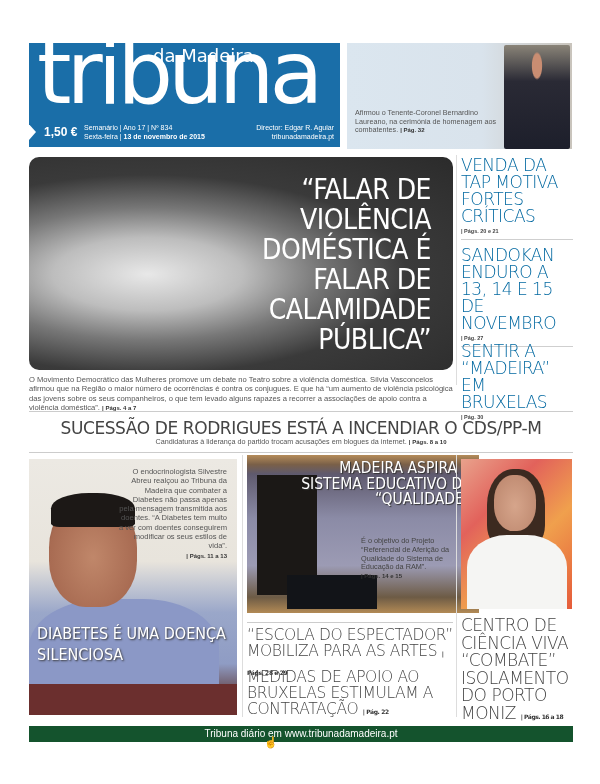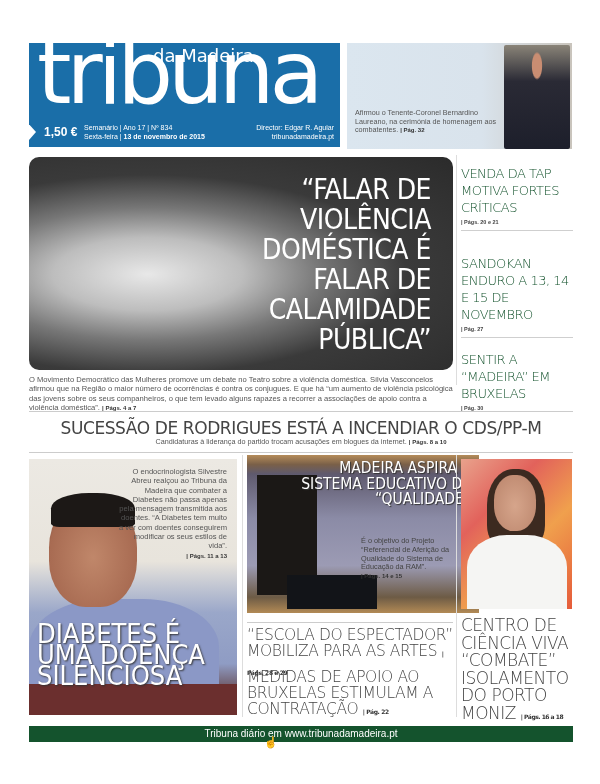--- a/index.html
+++ b/index.html
@@ -19,36 +19,36 @@
   #trauma-photo{position:absolute;right:2px;top:2px;width:66px;height:104px;background:radial-gradient(ellipse at 50% 20%,#c98d72 0 10%,transparent 12%),linear-gradient(180deg,#8a8478 0%,#2a2a35 35%,#1d1f2b 100%);border-radius:2px;}
   #trauma-title{position:absolute;left:8px;top:5px;width:150px;font-size:15.5px;line-height:15px;color:#444;font-family:"DejaVu Sans",sans-serif;font-weight:200;}
   #trauma-body{position:absolute;left:8px;top:66px;width:150px;font-size:7.2px;line-height:8.5px;color:#555;}
   .pg{font-weight:bold;font-size:6px;color:#333;}
   
   #hero{left:29px;top:157px;width:424px;height:213px;background:radial-gradient(ellipse at 28% 55%,#e8e8e8 0%,#bdbdbd 22%,#777 40%,#3a3a3a 60%,#2b2b2b 100%);overflow:hidden;border-radius:10px;}
   #hero-quote{position:absolute;right:22px;top:18px;width:240px;text-align:right;font-family:"DejaVu Sans Condensed","DejaVu Sans",sans-serif;font-size:28px;line-height:30px;color:#fff;font-weight:normal;letter-spacing:-0.5px;}
   #hero-caption{left:29px;top:375px;width:424px;font-size:7.6px;line-height:9.3px;color:#555;}
   
   .side-item{position:absolute;left:461px;width:112px;border-bottom:1px solid #cfcfcf;}
-  .side-title{font-family:"DejaVu Sans",sans-serif;font-size:13px;line-height:17px;color:#14532d;font-weight:200;letter-spacing:-0.5px;margin-top:8px;}
+  .side-title{font-family:"DejaVu Sans",sans-serif;font-size:17px;line-height:17px;color:#0369a1;font-weight:200;letter-spacing:-0.5px;}
   .side-pg{font-size:5.5px;font-weight:bold;color:#444;margin-top:3px;padding-bottom:5px;}
   #side-rule{left:456px;top:155px;width:1px;height:230px;background:#ddd;}
   
   #rule1{left:29px;top:411px;width:544px;height:1px;background:#ccc;}
   #cds-title{left:29px;top:418px;width:544px;text-align:center;font-family:"DejaVu Sans",sans-serif;font-size:17px;color:#444;letter-spacing:-0.4px;}
   #cds-sub{left:29px;top:437px;width:544px;text-align:center;font-size:7.2px;color:#555;}
   #rule2{left:29px;top:452px;width:544px;height:1px;background:#ccc;}
   
   #diabetes{left:29px;top:459px;width:208px;height:256px;background:linear-gradient(180deg,#ece9e3 0%,#e8e4dc 40%,#9aa7c9 60%,#8f9cc4 80%,#5a2f2a 95%);overflow:hidden;}
   #diab-face{position:absolute;left:20px;top:38px;width:88px;height:110px;border-radius:46% 46% 42% 42%;background:radial-gradient(ellipse at 50% 55%,#c0876a 0%,#a86b52 70%,#5a3a2e 100%);}
   #diab-hair{position:absolute;left:22px;top:34px;width:84px;height:34px;border-radius:45% 45% 10% 10%;background:#1c1816;}
   #diab-body{position:absolute;left:0;top:140px;width:190px;height:120px;border-radius:40% 40% 0 0;background:#8b98c6;}
   #diab-desk{position:absolute;left:0;top:225px;width:208px;height:31px;background:#6b2f2e;}
   #diab-text{position:absolute;right:10px;top:8px;width:110px;text-align:right;font-size:7.6px;line-height:9.3px;color:#555;}
-  #diab-title{position:absolute;left:8px;top:164px;font-family:"DejaVu Sans Condensed","DejaVu Sans",sans-serif;font-size:27px;line-height:21px;color:#fff;text-shadow:1px 1px 2px #333;}
+  #diab-title{position:absolute;left:8px;top:164px;font-family:"DejaVu Sans Condensed","DejaVu Sans",sans-serif;font-size:16px;line-height:21px;color:#fff;text-shadow:1px 1px 2px #333;}
   
   #madeira{left:247px;top:455px;width:212px;height:158px;background:linear-gradient(180deg,#b58c5a 0%,#7a6048 6%,#5f5a6e 12%,#8b8ba6 40%,#9c9bb4 70%,#6d5b45 90%,#b28a55 100%);overflow:hidden;padding-left:20px;}
   #mad-curtain{position:absolute;left:10px;top:20px;width:60px;height:120px;background:#1b1816;}
   #mad-table{position:absolute;left:40px;top:120px;width:90px;height:34px;background:#121418;}
   #mad-title{position:absolute;right:8px;top:6px;width:190px;text-align:right;font-family:"DejaVu Sans Condensed","DejaVu Sans",sans-serif;font-size:15.5px;line-height:15.5px;color:#fff;text-shadow:1px 1px 1px #333;}
   #mad-body{position:absolute;right:8px;top:82px;width:110px;text-align:left;font-size:7.3px;line-height:8.8px;color:#444;}
   #mad-rule{left:247px;top:622px;width:206px;height:1px;background:#ccc;}
   .mid-title{position:absolute;left:247px;width:210px;font-family:"DejaVu Sans",sans-serif;font-size:15.5px;line-height:16px;color:#444;font-weight:200;letter-spacing:-0.4px;}
   
   #centro-photo{left:461px;top:459px;width:111px;height:150px;background:linear-gradient(135deg,#e9a28c 0%,#e2625b 30%,#f0a04d 60%,#e55b3a 100%);overflow:hidden;}

